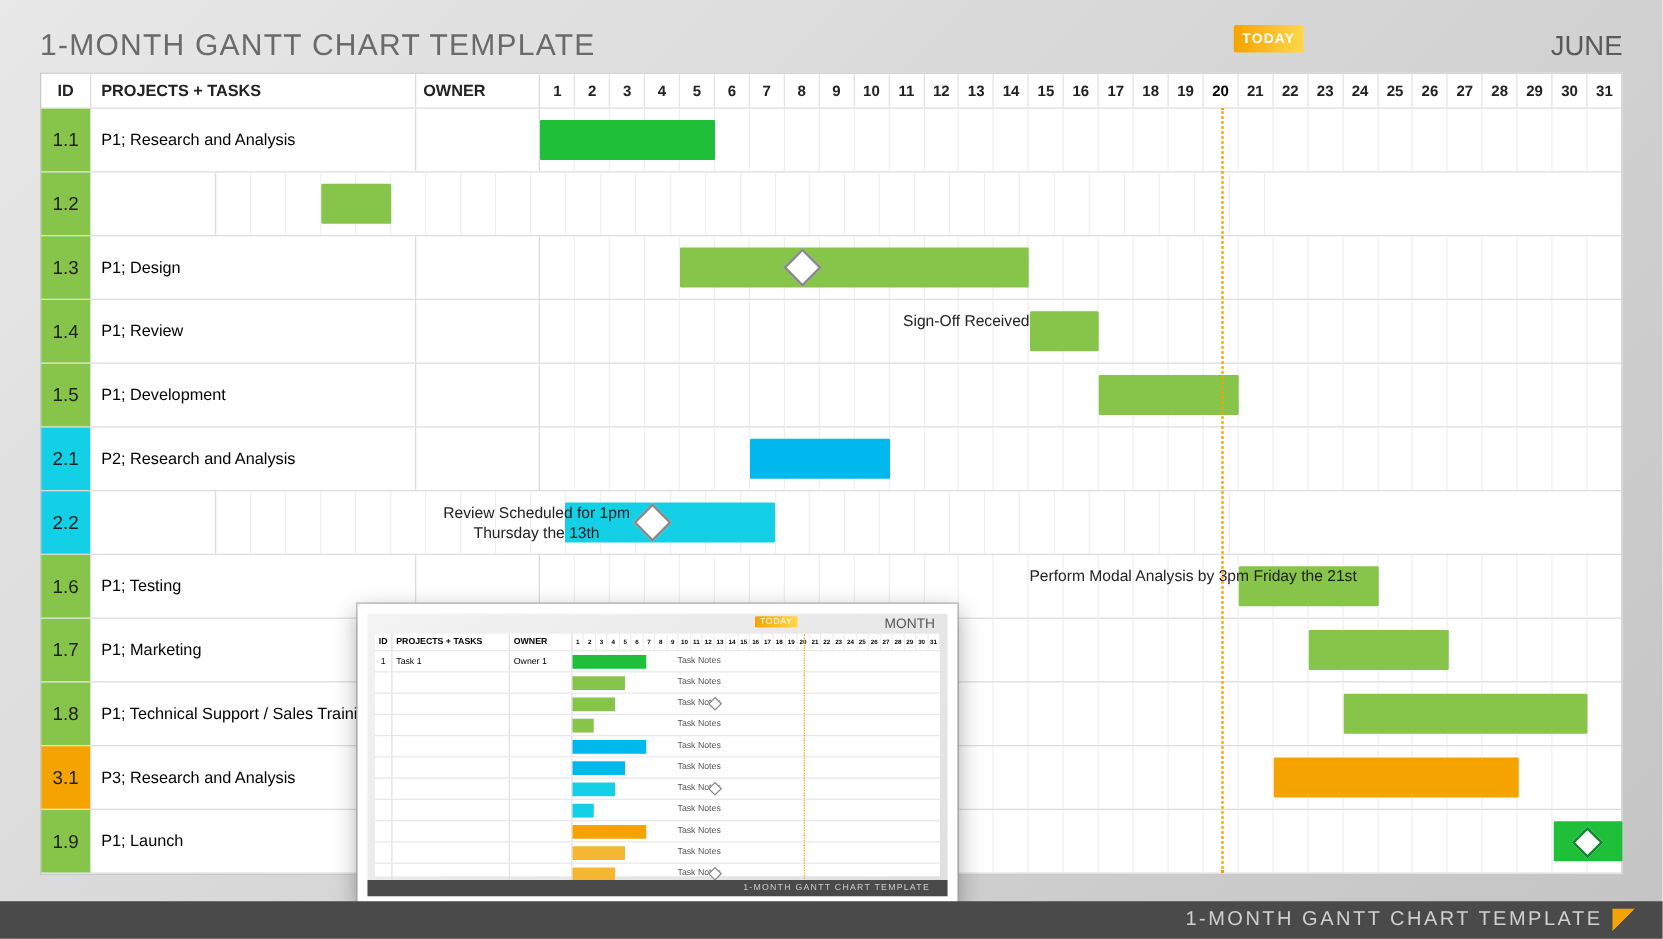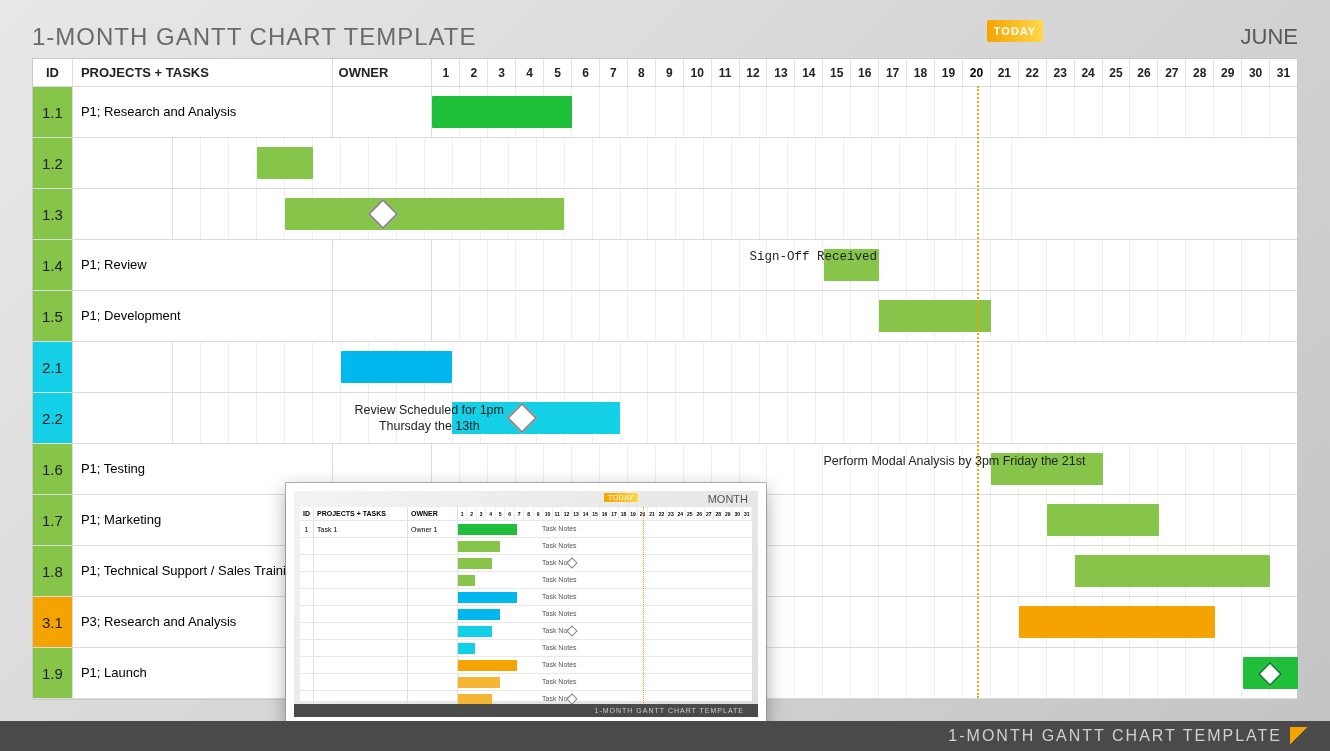--- a/index.html
+++ b/index.html
@@ -211,20 +211,21 @@
             <div class="g"></div>
             <div class="g"></div>
           </div>
           <div class="bar green" style="left:83.80645161290322px; width:55.87096774193548px"></div>
         </div>
       </div>
       <div class="row task">
         <div class="cell-id">
           <div class="id-badge id-green">1.3</div>
         </div>
+        <div class="cell-task">P1; Design</div>
         <div class="cell-owner"></div>
         <div class="cell-days">
           <div class="grid">
             <div class="g"></div>
             <div class="g"></div>
             <div class="g"></div>
             <div class="g"></div>
             <div class="g"></div>
             <div class="g"></div>
             <div class="g"></div>
@@ -291,21 +292,21 @@
             <div class="g"></div>
             <div class="g"></div>
             <div class="g"></div>
             <div class="g"></div>
             <div class="g"></div>
             <div class="g"></div>
             <div class="g"></div>
             <div class="g"></div>
           </div>
           <div class="bar green" style="left:391.09677419354836px; width:55.87096774193548px"></div>
-          <div class="note" style="left:317px; top:10px; max-width:283.80645161290323px;font-family:Liberation Mono, monospace;">Sign-Off Received</div>
+          <div class="note" style="left:290px; top:10px; max-width:283.80645161290323px;">Sign-Off Received</div>
         </div>
       </div>
       <div class="row task">
         <div class="cell-id">
           <div class="id-badge id-green">1.5</div>
         </div>
         <div class="cell-task">P1; Development</div>
         <div class="cell-owner"></div>
         <div class="cell-days">
           <div class="grid">
@@ -341,20 +342,21 @@
             <div class="g"></div>
             <div class="g"></div>
           </div>
           <div class="bar green" style="left:446.96774193548384px; width:111.74193548387096px"></div>
         </div>
       </div>
       <div class="row task">
         <div class="cell-id">
           <div class="id-badge id-cyan">2.1</div>
         </div>
+        <div class="cell-task">P2; Research and Analysis</div>
         <div class="cell-owner"></div>
         <div class="cell-days">
           <div class="grid">
             <div class="g"></div>
             <div class="g"></div>
             <div class="g"></div>
             <div class="g"></div>
             <div class="g"></div>
             <div class="g"></div>
             <div class="g"></div>

